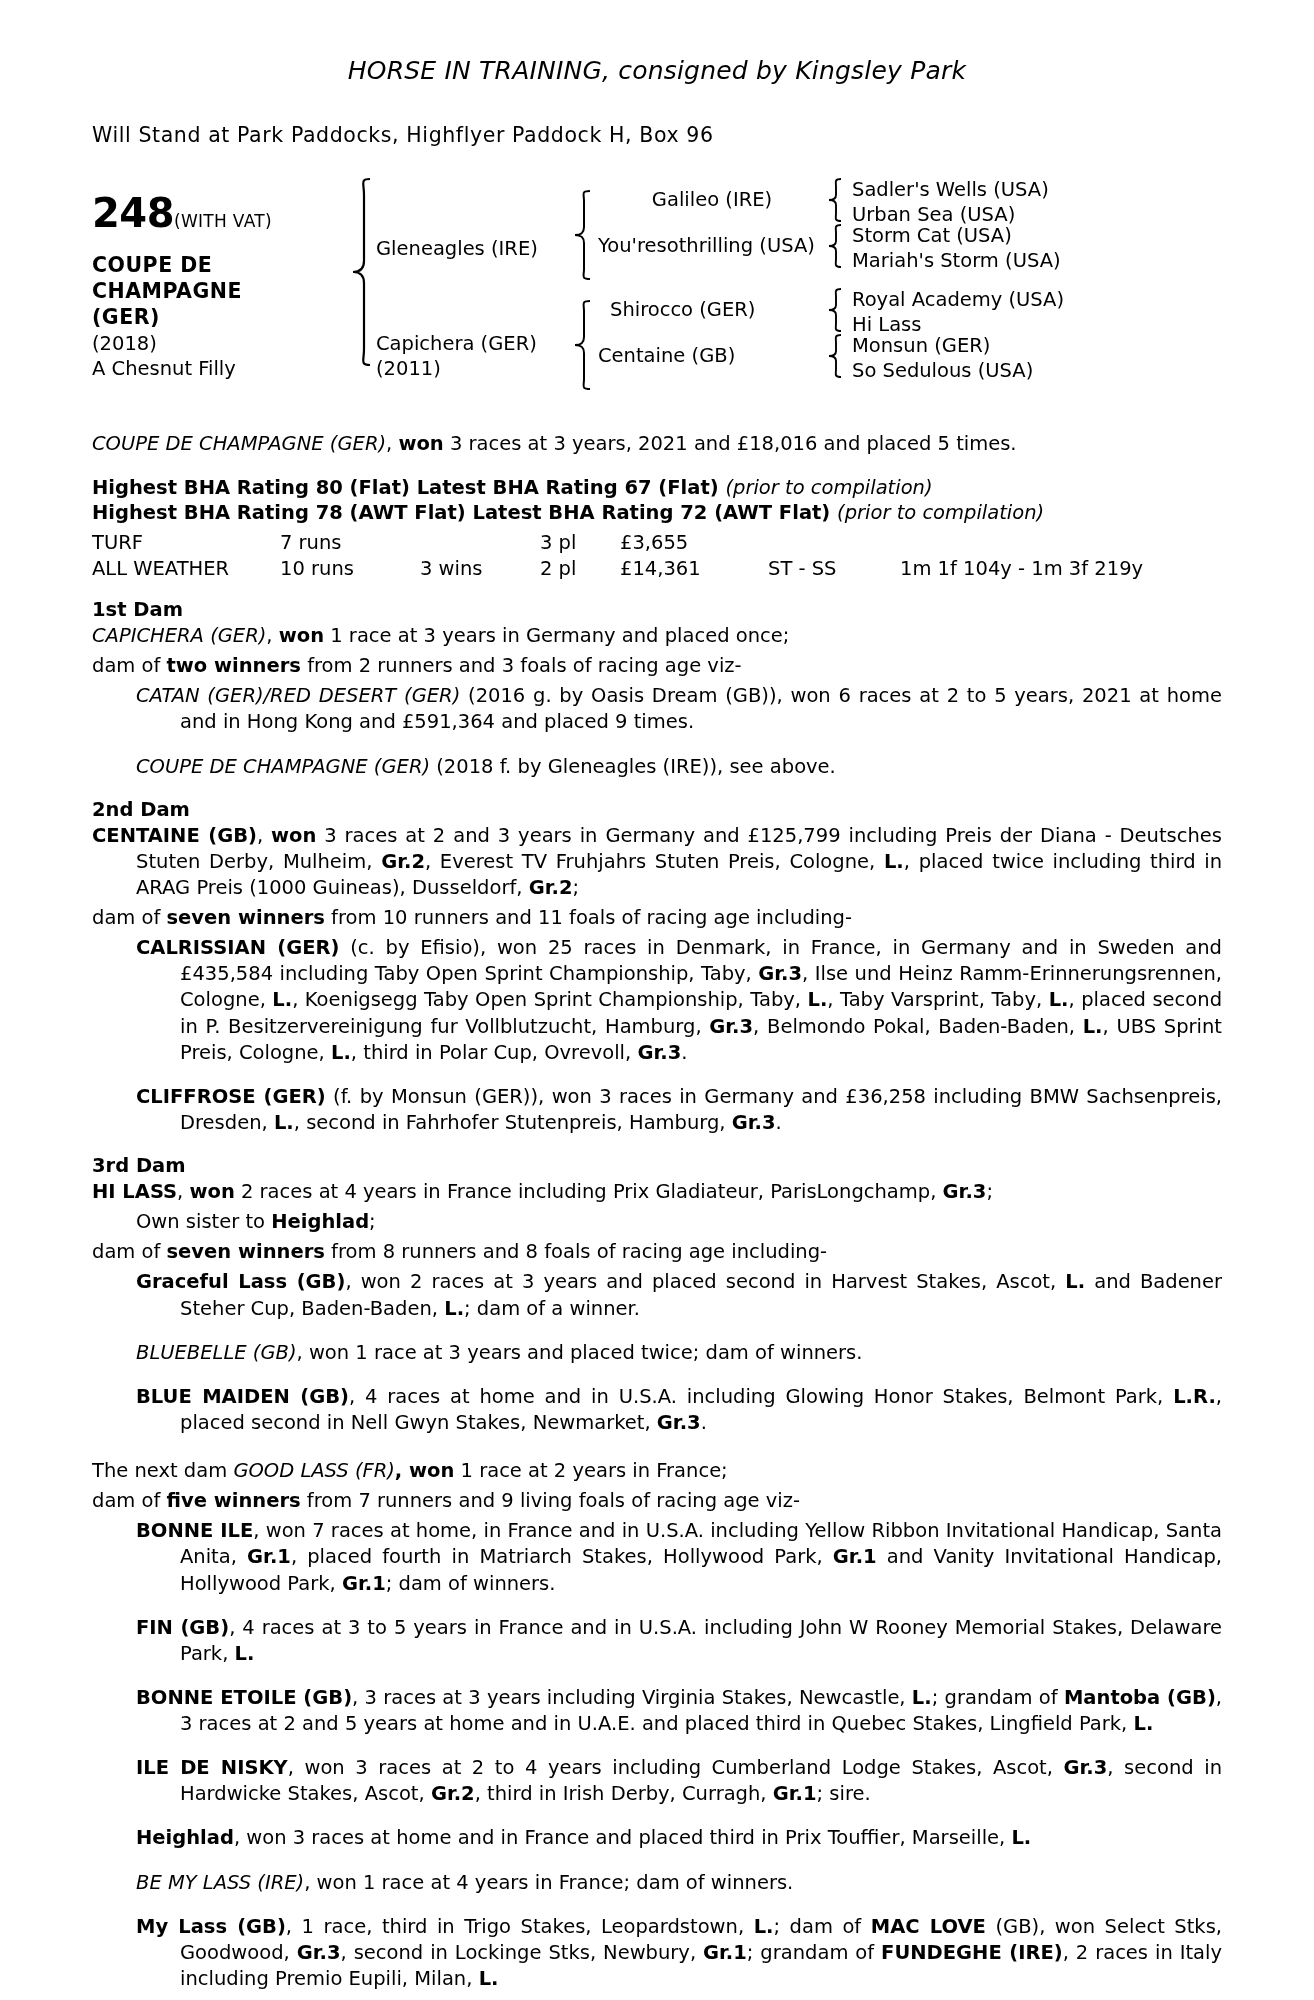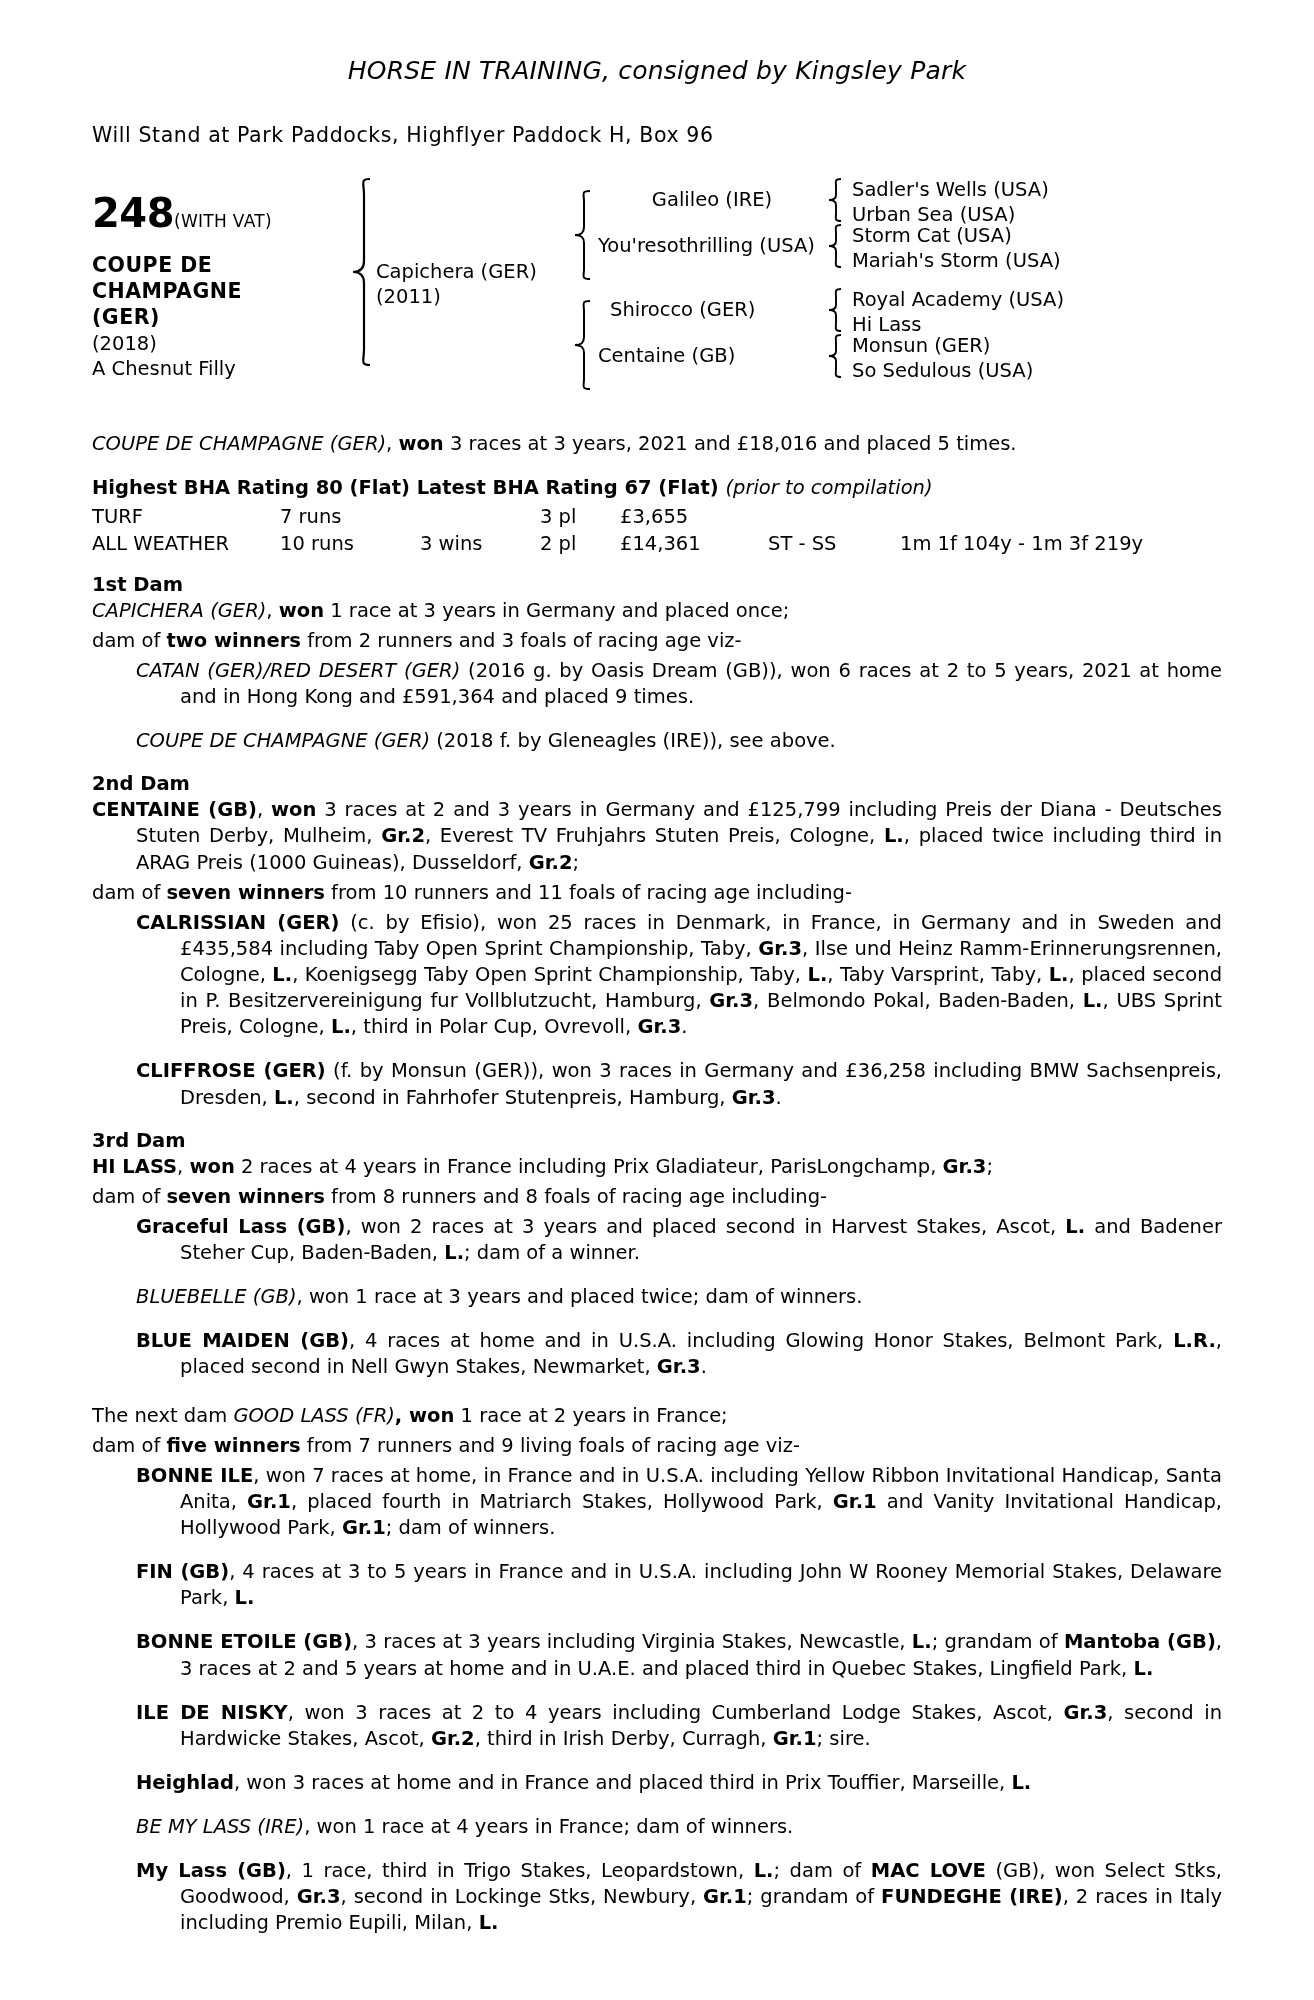--- a/index.html
+++ b/index.html
@@ -151,20 +151,23 @@
         <div class="horse-sub">A Chesnut Filly</div>
       </div>
 
       <div class="brace">
         <svg width="26" height="190" viewBox="0 0 26 190">
           <path d="M20 2 C10 2, 14 6, 14 18 L14 84 C14 92, 10 95, 3 95 C10 95, 14 98, 14 106 L14 172 C14 184, 10 188, 20 188" fill="none" stroke="#000" stroke-width="2.2"></path>
         </svg>
       </div>
 
       <div class="ped-col ped-gen2">
+        <div style="height:72px;display:flex;align-items:center;">
+          <span>Gleneagles (IRE)</span>
+        </div>
         <div style="height:46px;"></div>
         <div style="line-height:1.3;">
           <div>Capichera (GER)</div>
           <div>(2011)</div>
         </div>
       </div>
 
       <div class="brace" style="align-self:flex-start;margin-top:12px;">
         <svg width="22" height="92" viewBox="0 0 22 92">
           <path d="M18 2 C9 2, 12 5, 12 12 L12 38 C12 44, 9 46, 3 46 C9 46, 12 48, 12 54 L12 80 C12 87, 9 90, 18 90" fill="none" stroke="#000" stroke-width="2"></path>
@@ -227,20 +230,23 @@
 
     </div>
 
     <div class="para">
       <i>COUPE DE CHAMPAGNE (GER)</i><span>, </span><b>won</b><span> 3 races at 3 years, 2021 and £18,016 and placed 5 times.</span>
     </div>
 
     <div class="rating-block">
       <div>
         <b>Highest BHA Rating 80 (Flat) Latest BHA Rating 67 (Flat) </b><i>(prior to compilation)</i>
+      </div>
+      <div>
+        <b>Highest BHA Rating 78 (AWT Flat) Latest BHA Rating 72 (AWT Flat) </b><i>(prior to compilation)</i>
       </div>
     </div>
 
     <div class="runs-table">
       <div class="runs-row">
         <div class="c1">TURF</div>
         <div class="c2">7 runs</div>
         <div class="c3"></div>
         <div class="c4">3 pl</div>
         <div class="c5">£3,655</div>
@@ -283,20 +289,23 @@
       <b>CALRISSIAN (GER)</b><span> (c. by Efisio), won 25 races in Denmark, in France, in Germany and in Sweden and £435,584 including Taby Open Sprint Championship, Taby, <b>Gr.3</b>, Ilse und Heinz Ramm-Erinnerungsrennen, Cologne, <b>L.</b>, Koenigsegg Taby Open Sprint Championship, Taby, <b>L.</b>, Taby Varsprint, Taby, <b>L.</b>, placed second in P. Besitzervereinigung fur Vollblutzucht, Hamburg, <b>Gr.3</b>, Belmondo Pokal, Baden-Baden, <b>L.</b>, UBS Sprint Preis, Cologne, <b>L.</b>, third in Polar Cup, Ovrevoll, <b>Gr.3</b>.</span>
     </div>
     <div class="para hang1">
       <b>CLIFFROSE (GER)</b><span> (f. by Monsun (GER)), won 3 races in Germany and £36,258 including BMW Sachsenpreis, Dresden, <b>L.</b>, second in Fahrhofer Stutenpreis, Hamburg, <b>Gr.3</b>.</span>
     </div>
 
     <div class="sec-head">3rd Dam</div>
     <div class="para hang0 tight">
       <b>HI LASS</b><span>, </span><b>won</b><span> 2 races at 4 years in France including Prix Gladiateur, ParisLongchamp, <b>Gr.3</b>;</span>
     </div>
+    <div class="para nj tight indent1">
+      <span>Own sister to </span><b>Heighlad</b><span>;</span>
+    </div>
     <div class="para nj tight">
       <span>dam of </span><b>seven winners</b><span> from 8 runners and 8 foals of racing age including-</span>
     </div>
     <div class="para hang1">
       <b>Graceful Lass (GB)</b><span>, won 2 races at 3 years and placed second in Harvest Stakes, Ascot, <b>L.</b> and Badener Steher Cup, Baden-Baden, <b>L.</b>; dam of a winner.</span>
     </div>
     <div class="para hang1">
       <i>BLUEBELLE (GB)</i><span>, won 1 race at 3 years and placed twice; dam of winners.</span>
     </div>
     <div class="para hang1">

